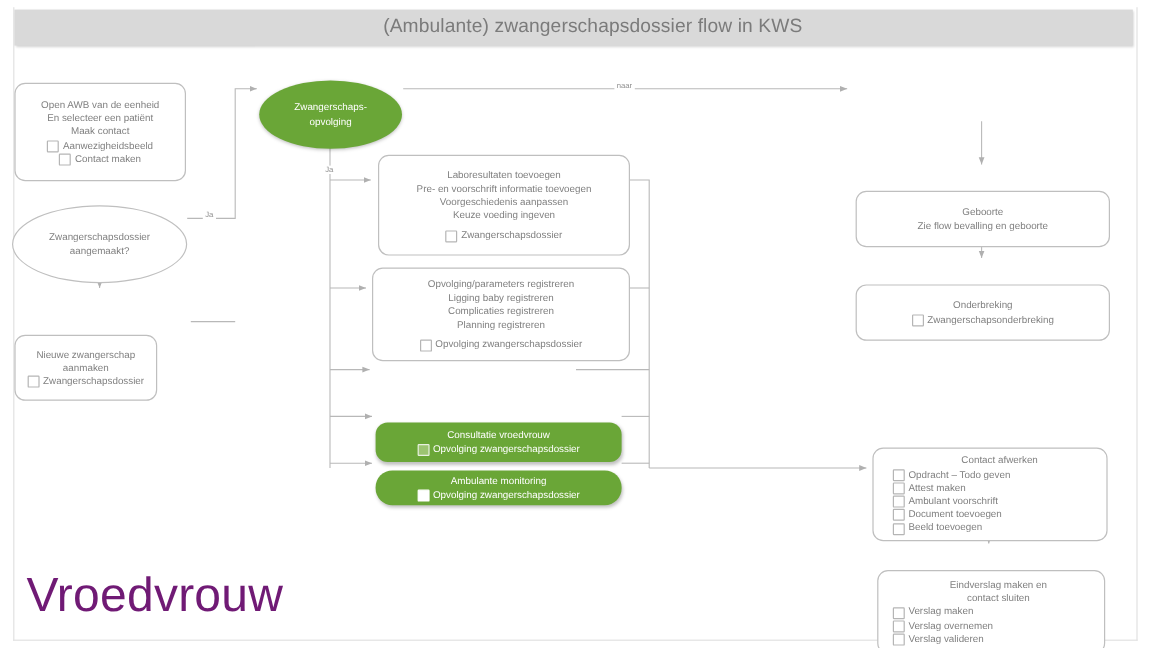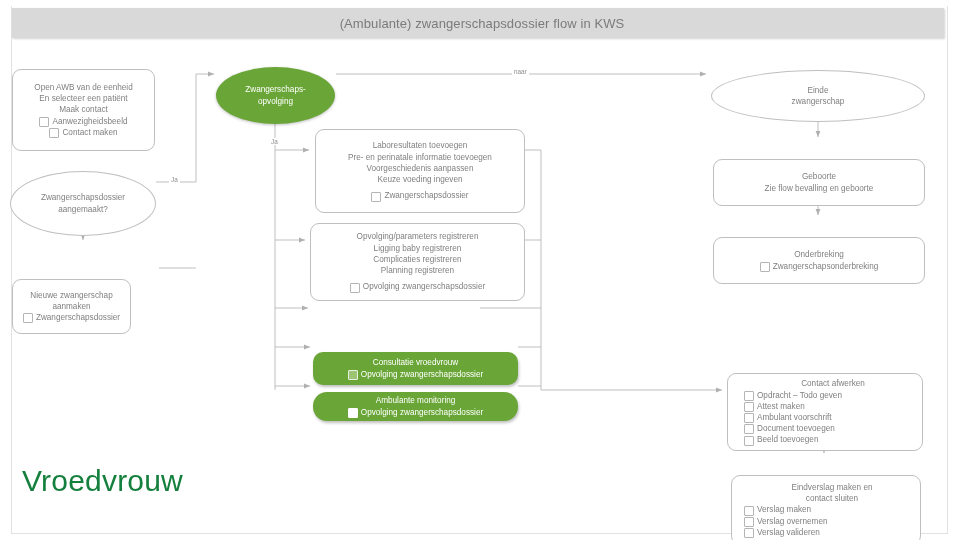--- a/index.html
+++ b/index.html
@@ -22,23 +22,23 @@
   #frame-right{left:947px;top:6px;width:1px;height:528px;}
   #frame-bottom{left:11px;top:533px;width:937px;height:1px;}
 
   
   #titlebar{
     position:absolute;left:12px;top:8px;width:932px;height:30px;
     background:#d9d9d9;
     box-shadow:1px 1px 2px rgba(0,0,0,.18);
   }
   #titlebar-text{
-    position:absolute;left:4px;top:0;width:932px;height:30px;
+    position:absolute;left:16px;top:0;width:932px;height:30px;
     display:flex;align-items:center;justify-content:center;
-    font-size:13px;color:#7b7b7b;letter-spacing:.1px;
+    font-size:16px;color:#7b7b7b;letter-spacing:.1px;
     white-space:nowrap;
   }
 
   
   #wires{position:absolute;left:0;top:0;width:960px;height:540px;}
 
   
   .node{
     position:absolute;box-sizing:border-box;
     display:flex;flex-direction:column;align-items:center;justify-content:center;
@@ -73,22 +73,22 @@
   .spacer{height:5px;}
 
   
   .edge-label{
     position:absolute;font-size:6.4px;color:#8d8d8d;
     background:#ffffff;padding:0 2px;white-space:nowrap;
   }
 
   
   #brand{
-    position:absolute;left:22px;top:464px;
-    font-size:30px;color:#15803d;letter-spacing:.2px;
+    position:absolute;left:22px;top:474px;
+    font-size:40px;color:#701a75;letter-spacing:.2px;
     white-space:nowrap;
   }
 </style>
 </head>
 <body>
 
 <div id="slide">
 
   <div class="frame-line" id="frame-left"></div>
   <div class="frame-line" id="frame-right"></div>
@@ -174,21 +174,21 @@
     </div>
   </div>
 
   <div class="node green" style="left:216px;top:46px;width:119px;height:57px;">
     <span class="ln">Zwangerschaps-</span>
     <span class="ln">opvolging</span>
   </div>
 
   <div class="node rect" style="left:315px;top:108px;width:210px;height:84px;">
     <span class="ln">Laboresultaten toevoegen</span>
-    <span class="ln">Pre- en perinatale informatie toevoegen</span>
+    <span class="ln">Pre- en voorschrift informatie toevoegen</span>
     <span class="ln">Voorgeschiedenis aanpassen</span>
     <span class="ln">Keuze voeding ingeven</span>
     <div class="spacer"></div>
     <div class="cbrow center">
       <span class="cb"></span>
       <span>Zwangerschapsdossier</span>
     </div>
   </div>
 
   <div class="node rect" style="left:310px;top:202px;width:215px;height:78px;">
@@ -213,24 +213,20 @@
   </div>
 
   <div class="node greenrect" style="left:313px;top:371px;width:205px;height:29px;">
     <span class="ln">Ambulante monitoring</span>
     <div class="cbrow center">
       <span class="cb white"></span>
       <span>Opvolging zwangerschapsdossier</span>
     </div>
   </div>
 
-  <div class="node ellipse" style="left:711px;top:49px;width:214px;height:52px;">
-    <span class="ln">Einde</span>
-    <span class="ln">zwangerschap</span>
-  </div>
 
   <div class="node rect" style="left:713px;top:216px;width:212px;height:47px;">
     <span class="ln">Onderbreking</span>
     <div class="cbrow center">
       <span class="cb"></span>
       <span>Zwangerschapsonderbreking</span>
     </div>
   </div>
 
   <div class="node rect" style="left:713px;top:138px;width:212px;height:47px;">

